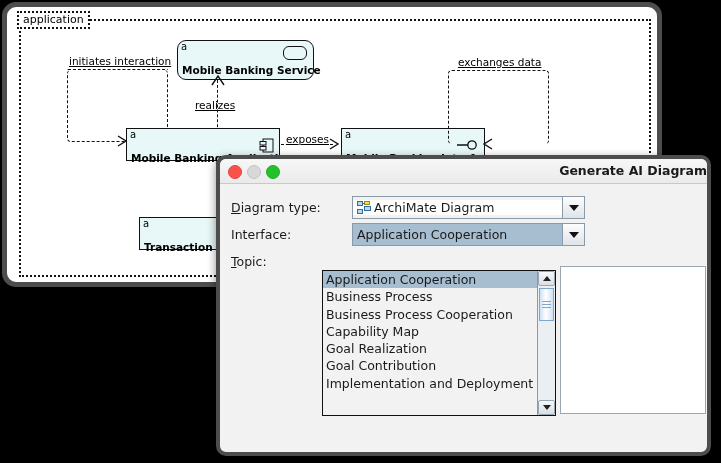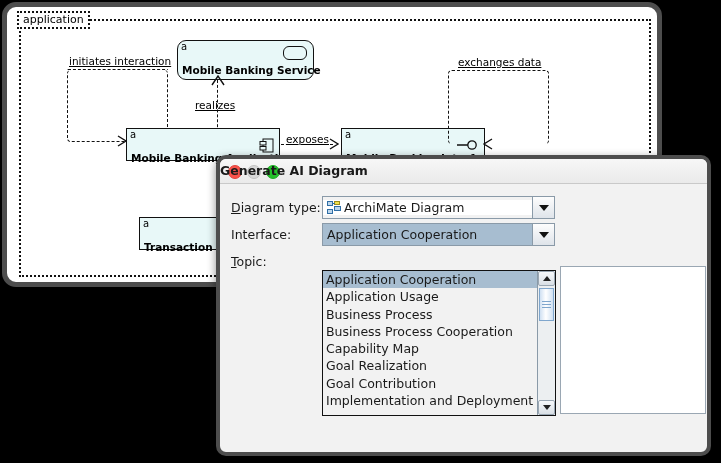--- a/index.html
+++ b/index.html
@@ -64,32 +64,32 @@
   .titlebar{
     position:relative;height:24px;
     background:linear-gradient(#f7f7f7,#eaeaea);
     border-bottom:1px solid #c9c9c9;
   }
   .tl{position:absolute;top:6px;width:12px;height:12px;border-radius:50%;}
   .tl.red{left:8px;background:#f9524b;border:1px solid #e0443d;}
   .tl.gray{left:27px;background:#d8d8d8;border:1px solid #c3c3c3;}
   .tl.green{left:46px;background:#24c12b;border:1px solid #1fae25;}
   .title-text{
-    position:absolute;left:0;right:0;top:4px;text-align:left;
+    position:absolute;left:0;right:0;top:4px;text-align:right;
     font-size:12.5px;font-weight:bold;color:#1a1a1a;
   }
 
   .body{position:relative;height:100%;}
 
   .flabel{position:absolute;font-size:12.5px;color:#1a1a1a;}
   .flabel u{text-decoration:underline;}
 
   .combo{
     position:absolute;height:23px;box-sizing:border-box;
-    border:1px solid #8a9aa8;display:flex;align-items:center;
+    border:1px solid #8a9aa8;display:flex;align-items:center;margin-left:30px;
   }
   .combo .val{
     flex:1;padding-left:4px;font-size:12.5px;color:#1a1a1a;
     display:flex;align-items:center;gap:3px;white-space:nowrap;overflow:hidden;
   }
   .combo.plain .val{background:#ffffff;}
   .combo .arrowbtn{
     width:21px;align-self:stretch;border-left:1px solid #8a9aa8;
     background:linear-gradient(#fdfdfd,#dfe4ea);
     display:flex;align-items:center;justify-content:center;
@@ -260,21 +260,20 @@
       </div>
 
       <div class="flabel" style="left:11px;top:70px;">
         <u>T</u><span>opic:</span>
       </div>
       <div class="textarea" style="left:340px;top:82px;width:146px;height:148px;"></div>
 
       <div class="popup" style="left:102px;top:86px;width:234px;height:146px;">
         <div class="items">
           <div class="item on">Application Cooperation</div>
-          <div class="item">Application Usage</div>
           <div class="item">Business Process</div>
           <div class="item">Business Process Cooperation</div>
           <div class="item">Capability Map</div>
           <div class="item">Goal Realization</div>
           <div class="item">Goal Contribution</div>
           <div class="item">Implementation and Deployment</div>
         </div>
         <div class="sb">
           <div class="btn up">
               <span class="ar-up"></span>

